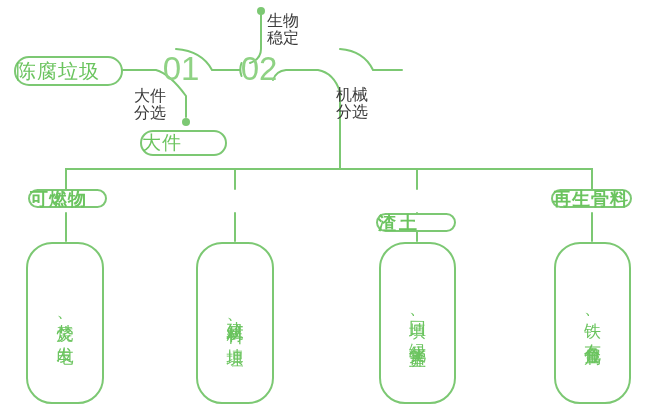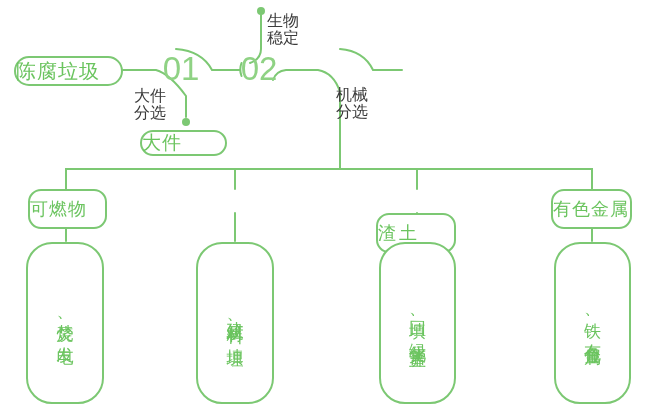--- a/index.html
+++ b/index.html
@@ -15,21 +15,21 @@
   .canvas{position:relative;width:648px;height:416px;background:var(--bg);}
   .wires{position:absolute;left:0;top:0;width:648px;height:416px;}
   .wires path{fill:none;stroke:var(--line-green);stroke-width:2;stroke-linecap:round;}
   .wires circle{fill:var(--line-green);stroke:none;}
 
   .pill{position:absolute;border:2px solid var(--line-green);border-radius:16px;
     display:flex;align-items:center;justify-content:flex-start;
     color:var(--green-text);background:var(--bg);}
   .pill.source{left:14px;top:56px;width:109px;height:30px;font-size:20px;letter-spacing:1px;}
   .pill.output{left:140px;top:130px;width:87px;height:26px;font-size:19px;letter-spacing:1px;border-radius:13px;}
-  .pill.cat{top:189px;height:40px;font-size:18px;letter-spacing:1px;border-radius:13px;}
+  .pill.cat{top:189px;height:19px;font-size:18px;letter-spacing:1px;border-radius:13px;font-weight:bold;}
   .pill.cat1{left:28px;width:79px;}
   .pill.cat2{left:195px;width:83px;}
   .pill.cat3{left:376px;width:80px;letter-spacing:3px;margin-top:24px;}
   .pill.cat4{left:551px;width:81px;}
 
   .num{position:absolute;top:54px;width:40px;height:30px;line-height:30px;
     text-align:center;font-size:33px;color:var(--number-green);}
   .num.n1{left:161px;}
   .num.n2{left:239px;}
   .num.n3{left:327px;}
@@ -92,21 +92,21 @@
     <span>大件</span>
   </div>
 
   <div class="pill cat cat1">
     <span>可燃物</span>
   </div>
   <div class="pill cat cat3">
     <span>渣土</span>
   </div>
   <div class="pill cat cat4">
-    <span>有色金属</span>
+    <span>再生骨料</span>
   </div>
 
   <div class="bigbox b1">
     <span class="vtext">焚烧、发电</span>
   </div>
   <div class="bigbox b2">
     <span class="vtext">建筑材料、填埋</span>
   </div>
   <div class="bigbox b3">
     <span class="vtext">回填、绿化营养土</span>

